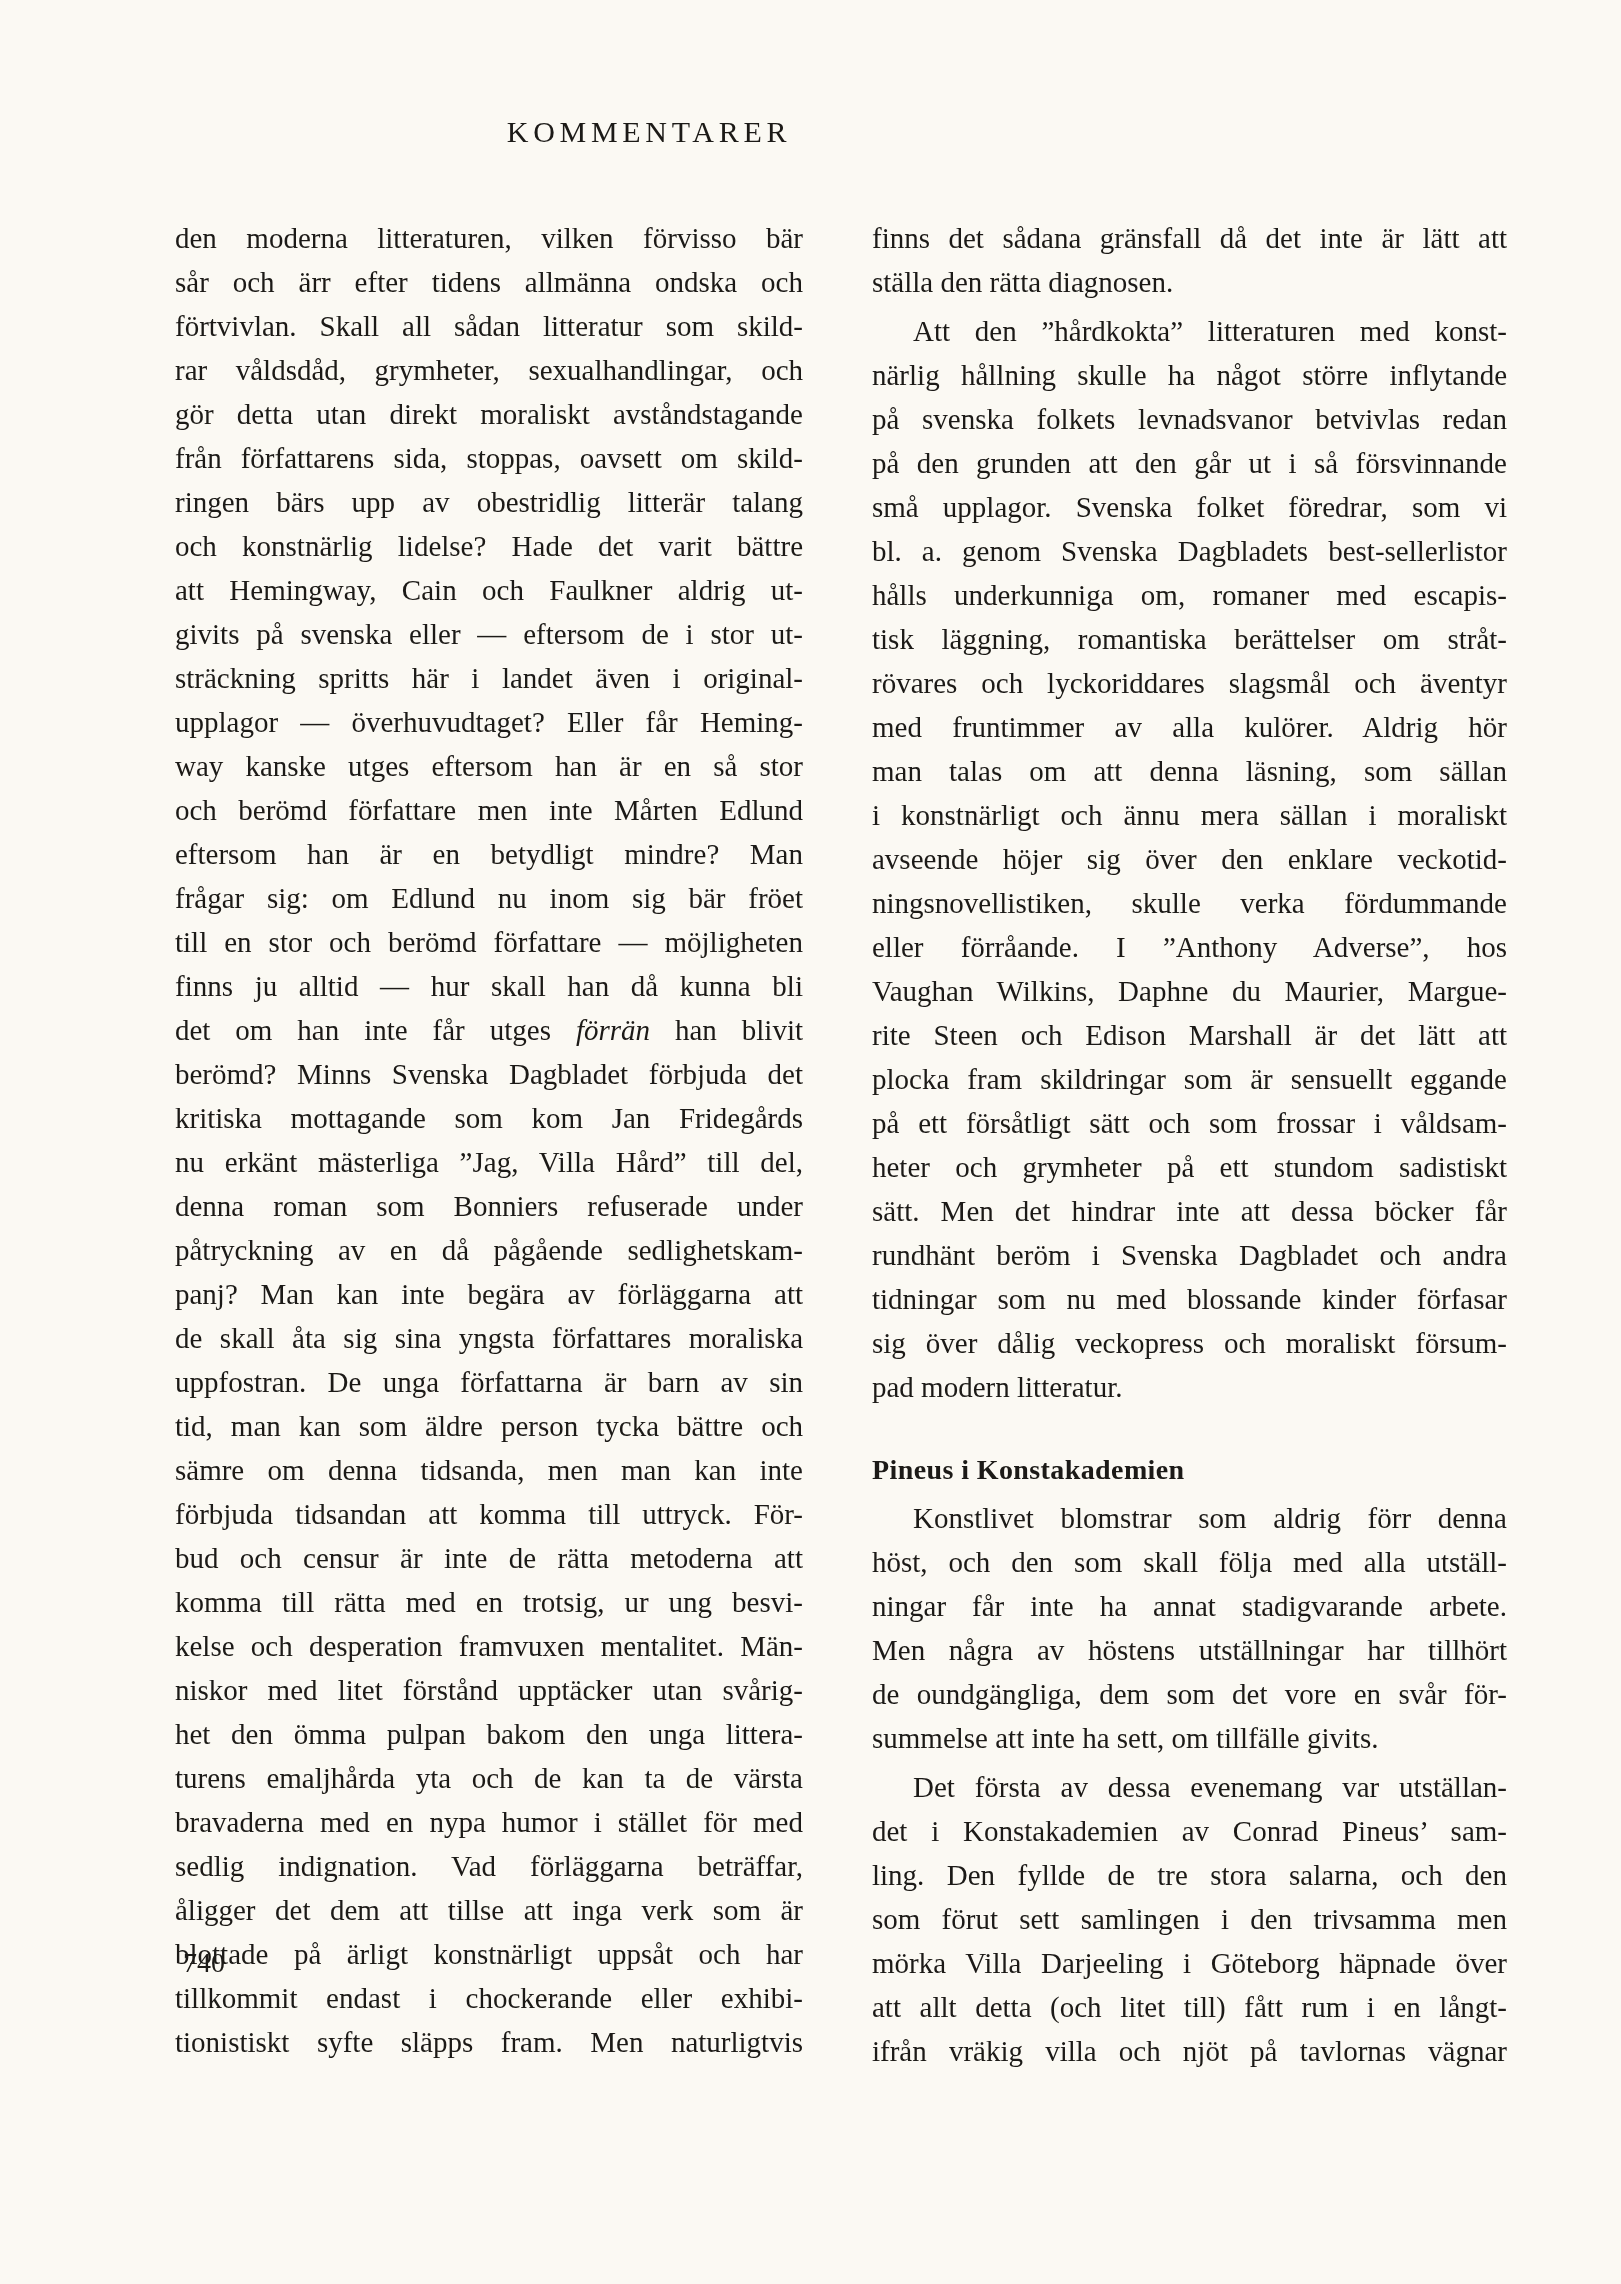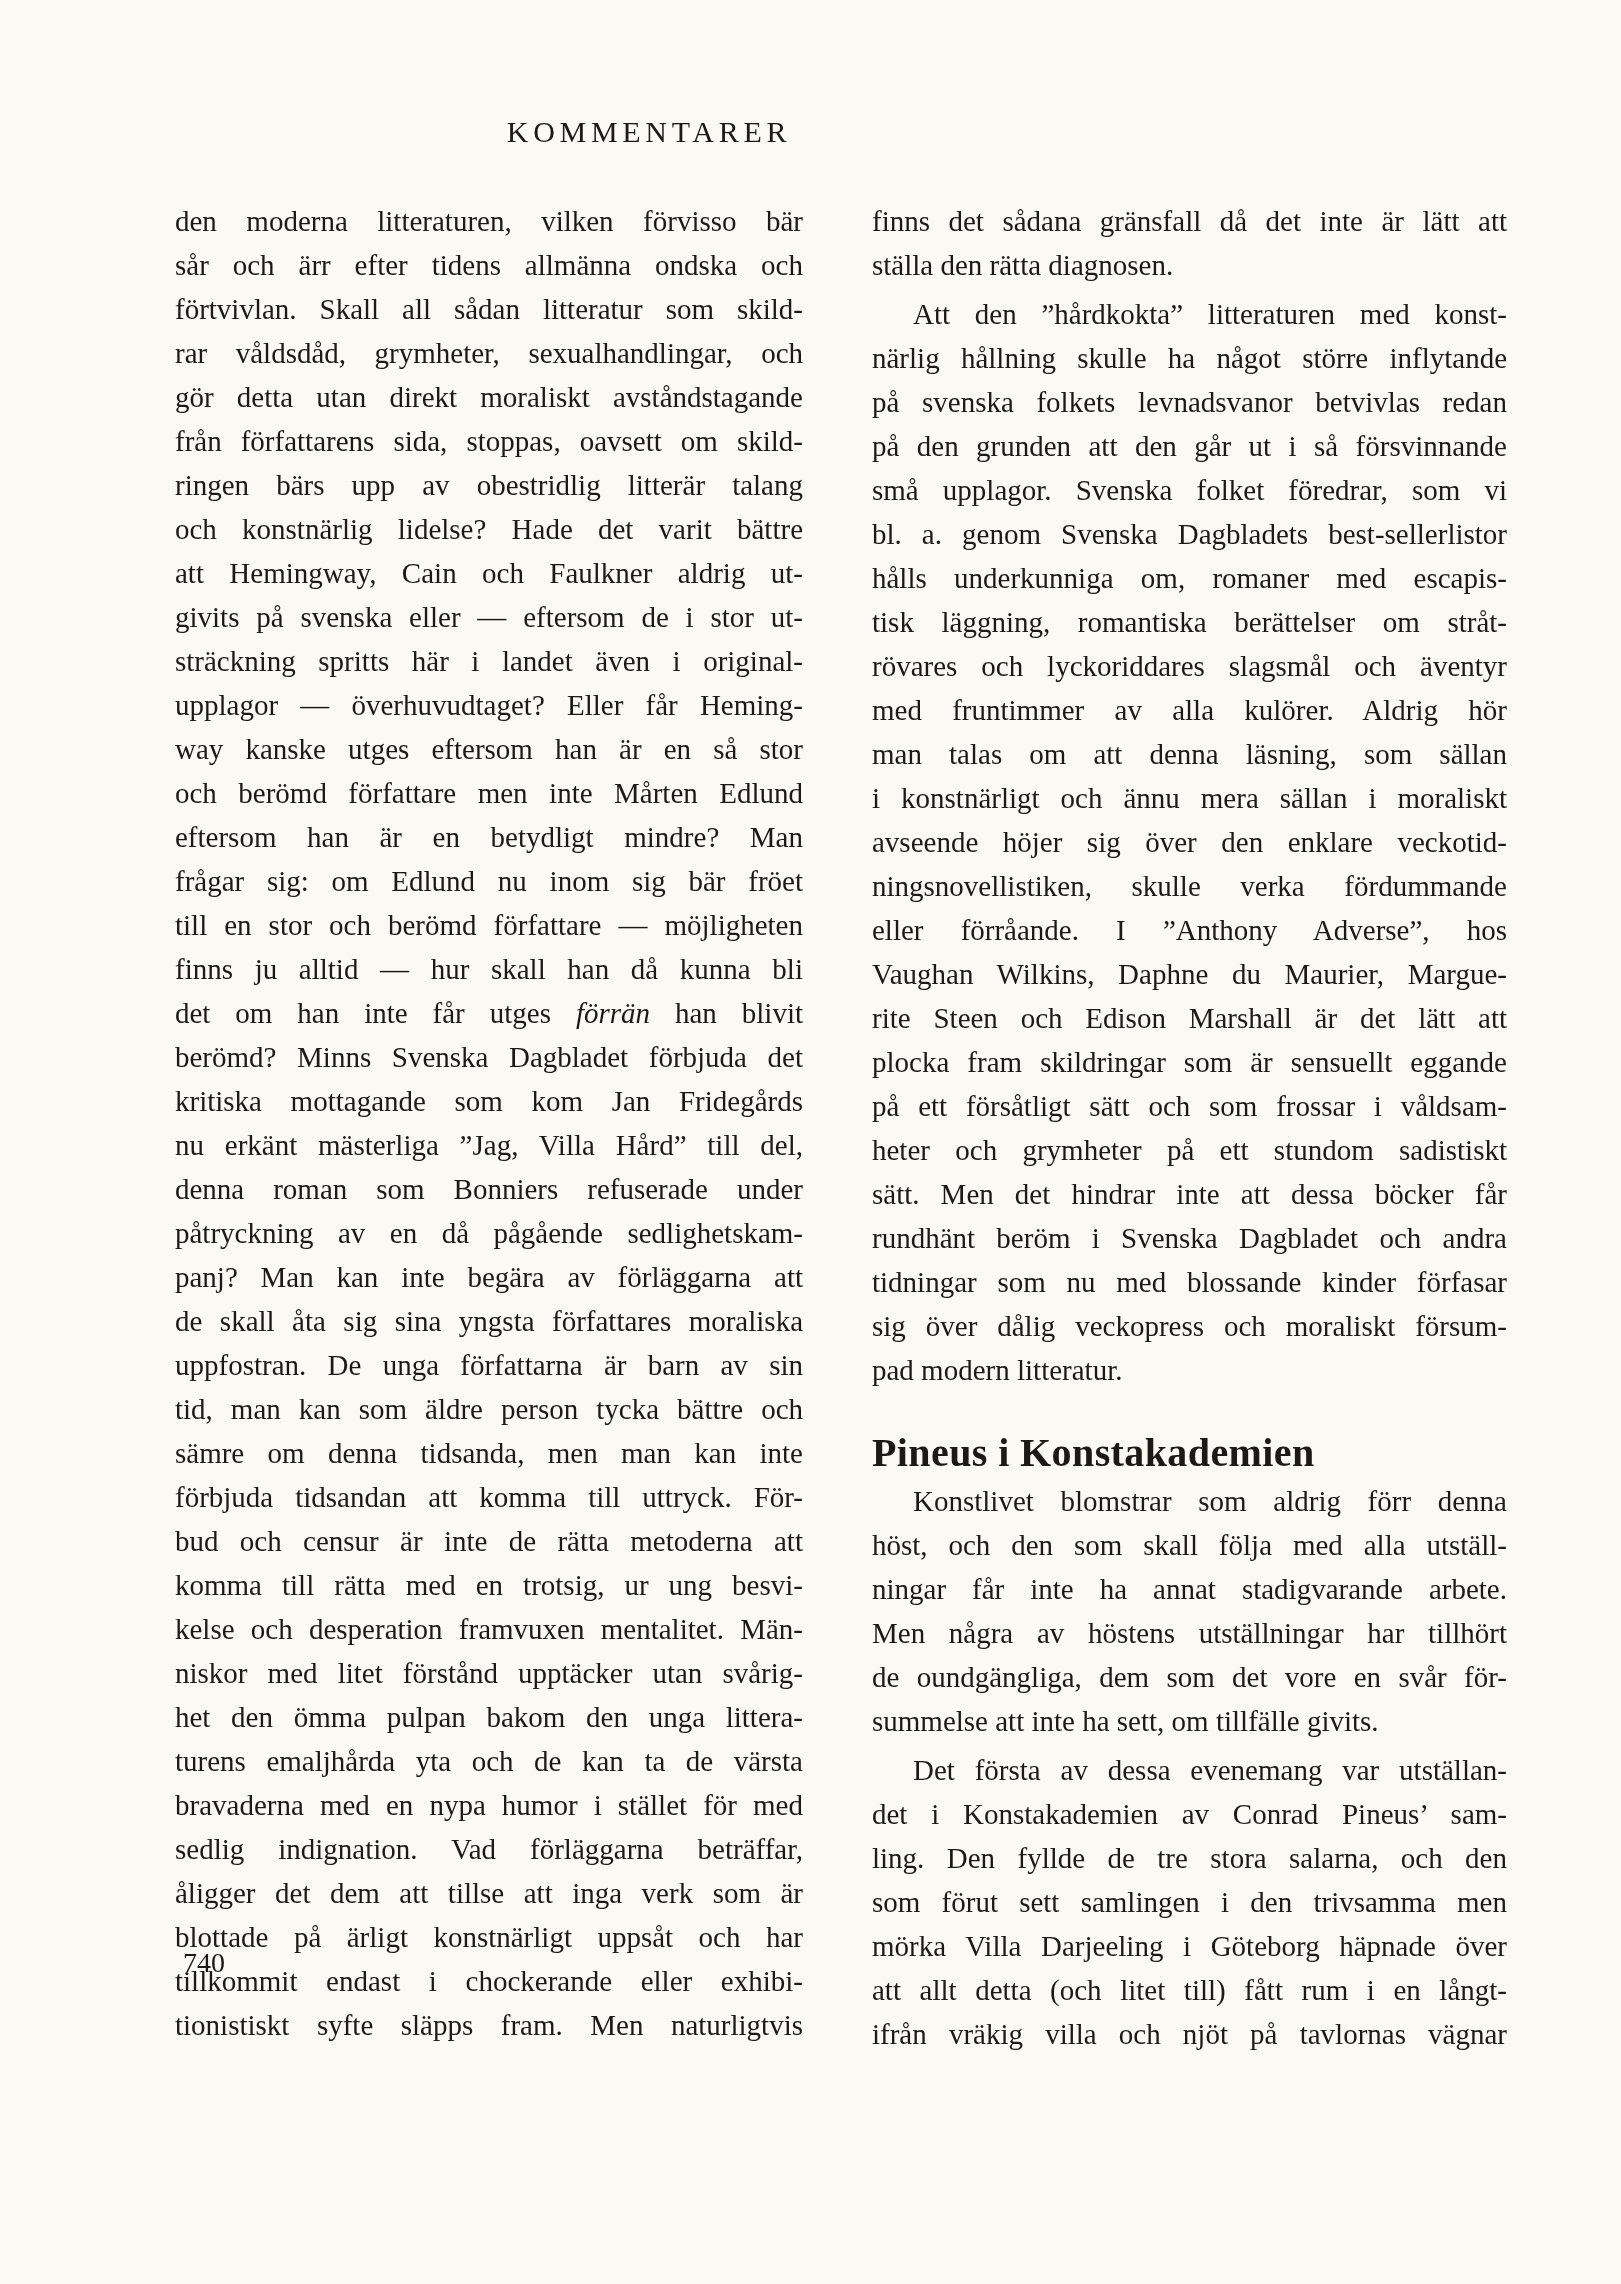--- a/index.html
+++ b/index.html
@@ -8,36 +8,36 @@
     background: #fbf9f3;
     font-family: "DejaVu Serif", "Liberation Serif", serif;
     color: #1c1a17;
   }
   .running-head {
     position: absolute; top: 112px; left: 0; width: 1298px; text-align: center;
     font-family: "Liberation Serif", serif;
     font-size: 30px; letter-spacing: 4.7px; line-height: 39px;
   }
   .col {
-    position: absolute; top: 199px;
+    position: absolute; top: 216px;
     font-family: "Liberation Serif", serif;
     font-size: 29px; line-height: 44px;
   }
   .col.left { left: 175px; width: 628px; }
   .col.right { left: 849px; width: 635px; margin-left: 23px; }
   .line {
     display: block; white-space: nowrap; text-align: justify; text-align-last: justify;
     height: 44px;
   }
   .line.last { text-align-last: left; }
   .line.indent { padding-left: 41px; }
   .para-gap { height: 4.7px; }
   .heading {
     font-family: "Liberation Serif", serif; font-weight: bold;
-    font-size: 40px; line-height: 44px; height: 44px; margin-top: 39px; margin-bottom: 4.7px;
+    font-size: 28px; line-height: 44px; height: 44px; margin-top: 39px; margin-bottom: 4.7px;
     letter-spacing: 0.4px;
   }
   .page-number {
     position: absolute; left: 183px; top: 1943px;
     font-family: "Liberation Serif", serif; font-size: 28px; line-height: 39px;
   }
   em { font-style: italic; }
 </style>
 </head>
 <body>

